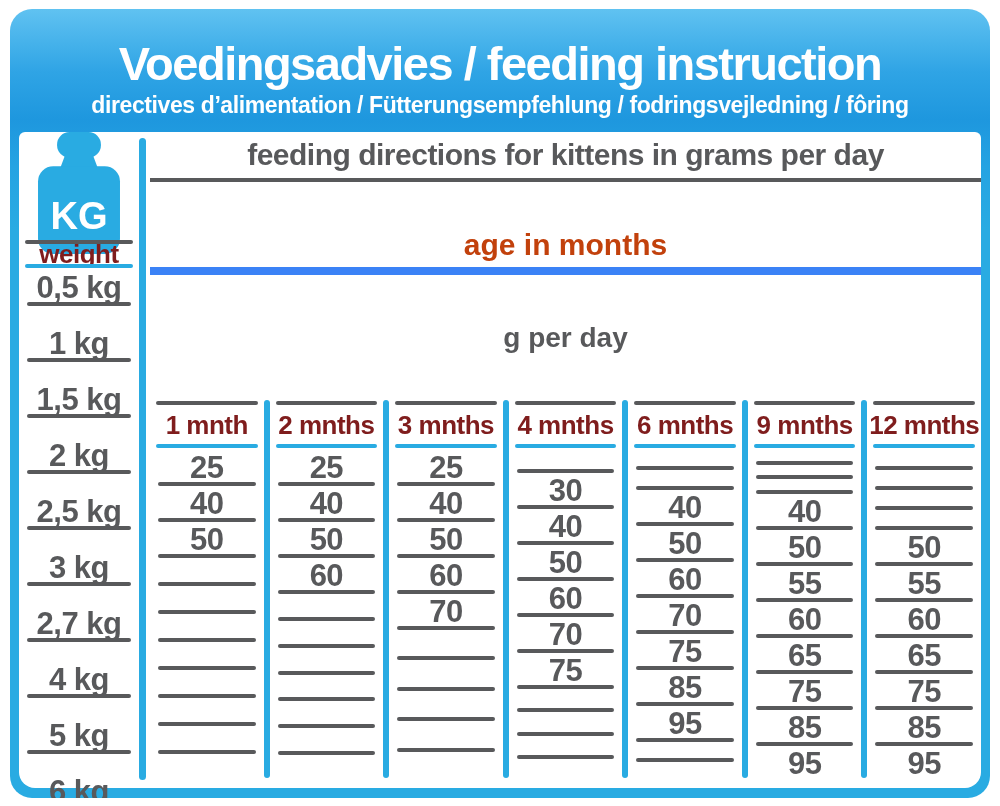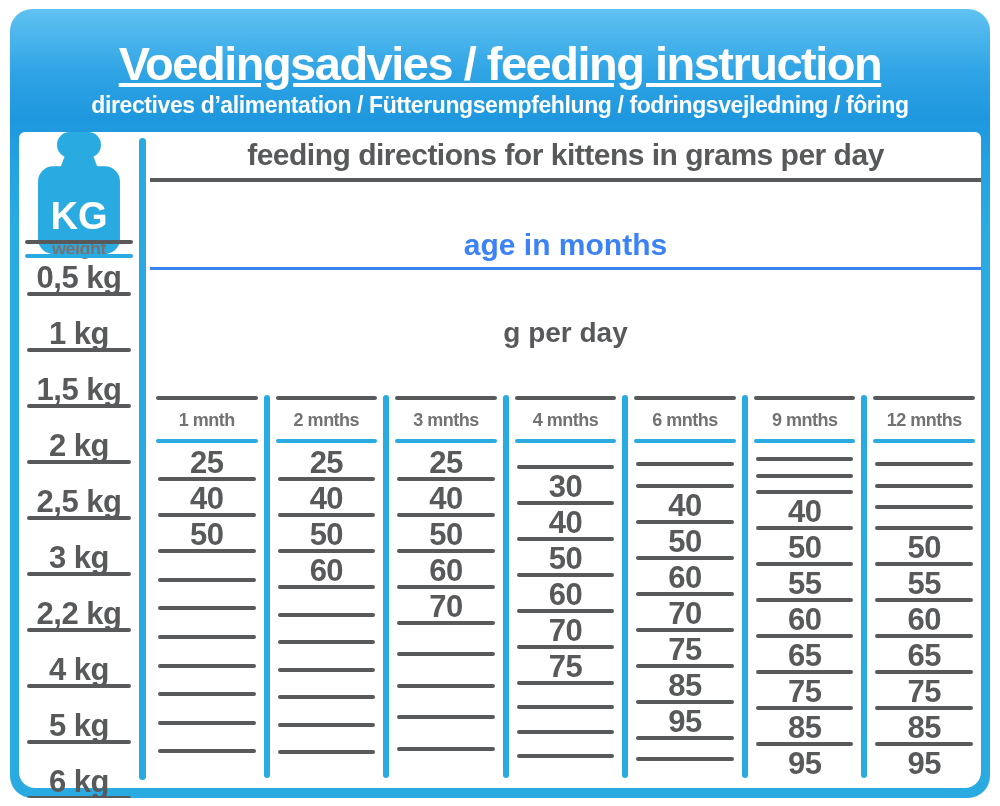--- a/index.html
+++ b/index.html
@@ -2,37 +2,37 @@
 <html><head>
 <meta charset="utf-8">
 <style>
   html,body{margin:0;padding:0;background:#ffffff;}
   body{width:1000px;height:806px;position:relative;font-family:"Liberation Sans",sans-serif;font-weight:bold;
        -webkit-font-smoothing:antialiased;}
   .card{position:absolute;left:10px;top:9px;width:980px;height:789px;border-radius:22px;
         background:linear-gradient(180deg,#60C2F1 0%,#2FA4E5 8%,#1E97DE 14%,#25A3E2 20%,#29ABE2 28%,#29ABE2 100%);
         overflow:hidden;}
   .banner{height:123px;display:flex;flex-direction:column;align-items:center;justify-content:center;}
-  .title{color:#ffffff;font-size:47px;letter-spacing:-1.5px;line-height:1.05;margin-top:17px;white-space:nowrap;text-decoration:underline;}
+  .title{color:#ffffff;font-size:47px;letter-spacing:-1.5px;line-height:1.05;margin-top:17px;white-space:nowrap;}
   .subtitle{color:#ffffff;font-size:23px;letter-spacing:-0.4px;margin-top:4px;white-space:nowrap;text-align:right;}
   .panel{position:absolute;left:9px;right:9px;top:123px;bottom:10px;background:#ffffff;
          border-radius:6px 6px 16px 16px;display:flex;box-sizing:border-box;padding-bottom:6px;}
   .weight-col{width:120px;display:flex;flex-direction:column;}
   .kg-box{height:107px;display:flex;align-items:flex-start;justify-content:center;}
   .vdiv-main{width:7px;border-radius:4px;background:#29ABE2;margin:6px 0 2px 0;}
   .main-area{flex:1;display:flex;flex-direction:column;margin-left:4px;gap:40px;}
   .band{display:flex;align-items:center;justify-content:center;color:#58595B;}
   .band1{height:46px;font-size:30px;border-bottom:4px solid #58595B;letter-spacing:-0.5px;}
-  .band2{height:45px;font-size:30px;color:#3b82f6;border-bottom:3px solid #3b82f6;}
+  .band2{height:45px;font-size:30px;color:#c2410c;border-bottom:8px solid #3b82f6;}
   .band3{height:45px;font-size:28px;}
   .columns{flex:1;display:flex;}
   .col{flex:1;display:flex;flex-direction:column;min-width:0;}
   .col-vdiv{width:6px;border-radius:3px;background:#29ABE2;margin-bottom:4px;}
   .hdr{height:50px;position:relative;display:flex;align-items:center;justify-content:center;
-       color:#737373;font-size:18px;letter-spacing:-0.5px;white-space:nowrap;}
+       color:#7f1d1d;font-size:26px;letter-spacing:-0.5px;white-space:nowrap;}
   .hdr::before{content:'';position:absolute;top:1px;left:6px;right:6px;height:4px;background:#58595B;border-radius:2px;}
   .hdr::after{content:'';position:absolute;bottom:2px;left:6px;right:6px;height:4px;background:#29ABE2;border-radius:2px;}
   .rows{flex:1;display:flex;flex-direction:column;gap:20px;}
   .cell{flex:1;position:relative;display:flex;align-items:center;justify-content:center;
         color:#58595B;font-size:31px;letter-spacing:-0.5px;white-space:nowrap;}
   .cell::after{content:'';position:absolute;bottom:0;left:8px;right:8px;height:4px;background:#58595B;border-radius:2px;}
   .cell.last::after{display:none;}
 </style>
 </head>
 <body>
@@ -55,21 +55,21 @@
         </svg>
       </div>
       <div class="hdr">weight</div>
       <div class="rows">
           <div class="cell">0,5 kg</div>
           <div class="cell">1 kg</div>
           <div class="cell">1,5 kg</div>
           <div class="cell">2 kg</div>
           <div class="cell">2,5 kg</div>
           <div class="cell">3 kg</div>
-          <div class="cell">2,2 kg</div>
+          <div class="cell">2,7 kg</div>
           <div class="cell">4 kg</div>
           <div class="cell">5 kg</div>
           <div class="cell">6 kg</div>
           <div class="cell last">7 kg</div>
         </div>
     </div>
 
     <div class="vdiv-main"></div>
 
     <div class="main-area">

